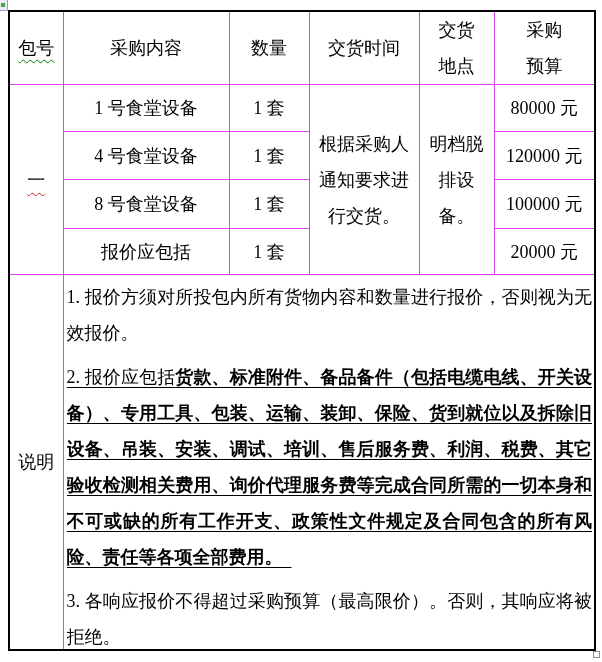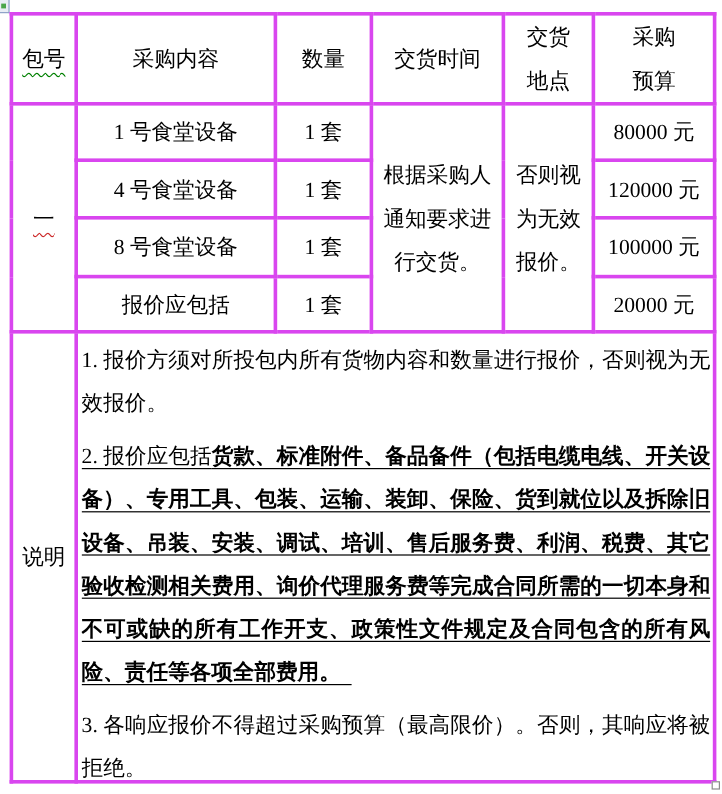--- a/index.html
+++ b/index.html
@@ -43,21 +43,21 @@
 
   table.doc-table {
     position: absolute;
     left: 8px; top: 10px;
     width: 586px;
     border-collapse: collapse;
     table-layout: fixed;
     border: 2px solid #000000;
   }
   .doc-table td, .doc-table th {
-    border: 3px solid #d946ef;
+    border: 1px solid #d946ef;
     padding: 0;
     font-weight: normal;
     font-size: 18px;
     line-height: 36px;
     text-align: center;
     vertical-align: middle;
     overflow: hidden;
   }
   .doc-table th { white-space: pre-line; }
 
@@ -122,21 +122,21 @@
 地点</th>
       <th>采购
 预算</th>
     </tr>
 
     <tr style="height:47px">
       <td rowspan="4"><span class="squiggle-red">一</span></td>
       <td>1 号食堂设备</td>
       <td>1 套</td>
       <td rowspan="4" class="time-cell">根据采购人通知要求进行交货。</td>
-      <td rowspan="4" class="wrap-cell">否则视为无效报价。</td>
+      <td rowspan="4" class="wrap-cell">明档脱排设备。</td>
       <td>80000 元</td>
     </tr>
 
     <tr style="height:48px">
       <td>4 号食堂设备</td>
       <td>1 套</td>
       <td>120000 元</td>
     </tr>
 
     <tr style="height:49px">

